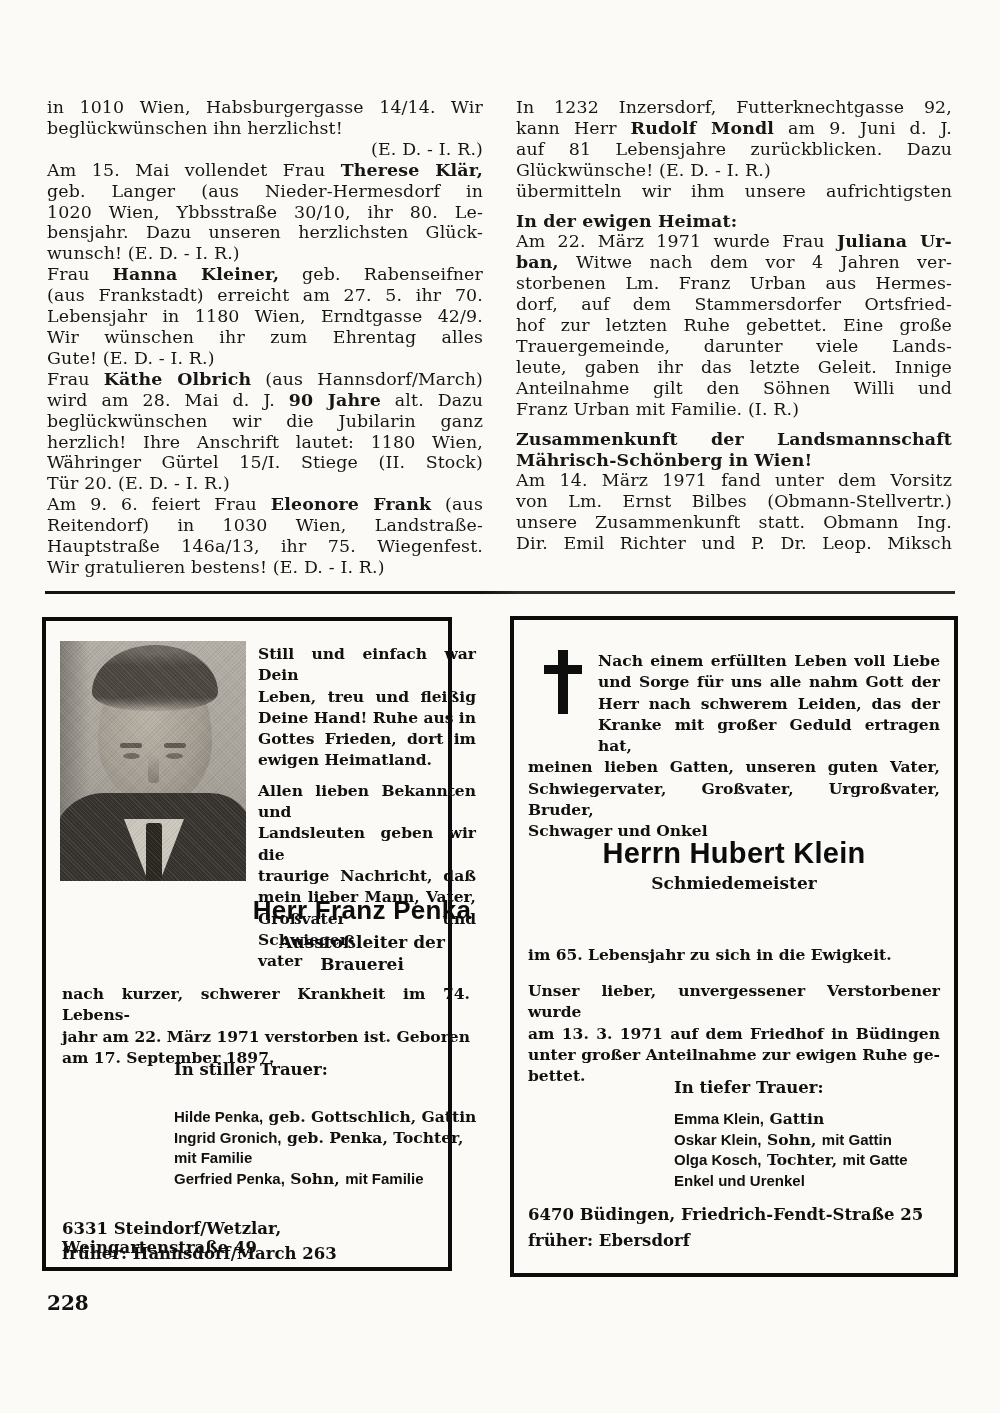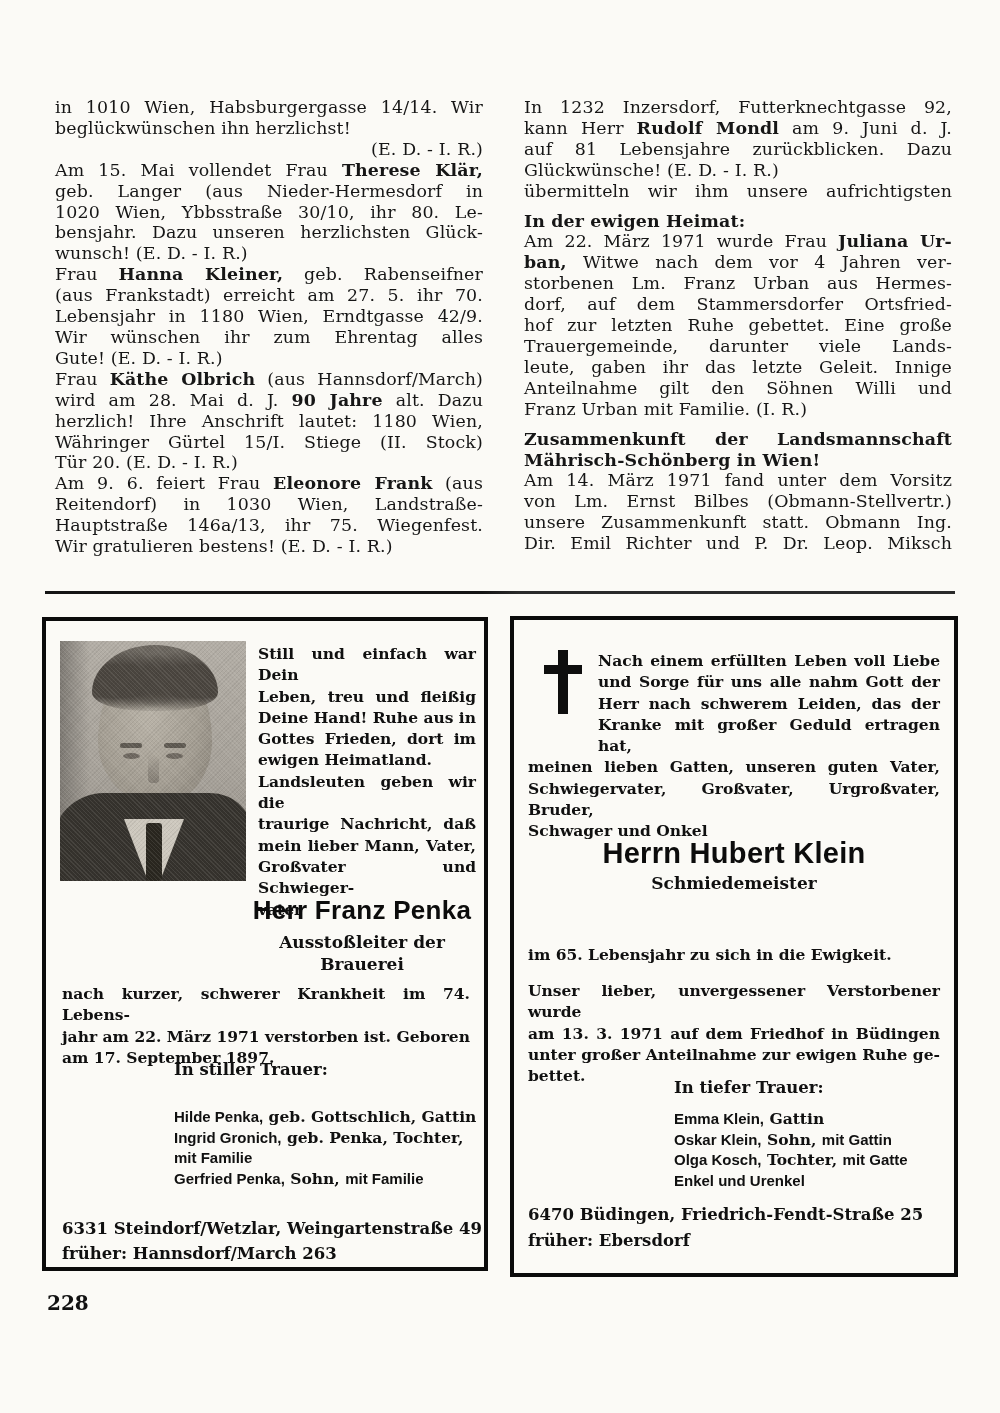--- a/index.html
+++ b/index.html
@@ -10,27 +10,27 @@
   .ln-j{text-align:justify;text-align-last:justify;}
   .ln-l{text-align:right;text-align-last:left;}
   .ln-r{text-align:right;text-align-last:right;}
   .gap{margin-top:9px;}
   .ind{margin-left:70px;}
   .b{font-weight:700;}
   .gro{font-family:"Liberation Sans",sans-serif;font-weight:700;font-size:15px;}
   
   .topcols{position:absolute;left:47px;top:97px;width:905px;display:flex;gap:33px;}
   .topcol{width:436px;}
-  .topcol .ln{font-size:17.4px;line-height:20.9px;letter-spacing:.15px;color:#161616;margin-left:8px;}
+  .topcol .ln{font-size:17.4px;line-height:20.9px;letter-spacing:.15px;color:#161616;}
   
   .rule{position:absolute;left:45px;top:591px;width:910px;height:3px;
         background:linear-gradient(90deg,#141414 0 48%,#2a2a2a 52% 100%);}
   
   .obit{position:absolute;border:4px solid #0b0b0b;box-sizing:border-box;background:#fbfaf6;}
-  .obit-penka{left:42px;top:617px;width:446px;height:654px;}
+  .obit-penka{left:42px;top:617px;width:410px;height:654px;}
   .obit-klein{left:510px;top:616px;width:448px;height:661px;}
   .obit .ln{font-weight:700;font-size:15.5px;line-height:21.3px;color:#101010;}
   .abs{position:absolute;}
   .obit-title{font-family:"Liberation Sans",sans-serif;font-weight:700;font-size:26px;line-height:30px;
               letter-spacing:.3px;color:#0c0c0c;text-align:center;}
   .obit-sub{font-weight:700;font-size:17px;line-height:22px;text-align:center;color:#101010;}
   .trauer-label{font-weight:700;font-size:16.5px;color:#101010;}
   .addr{font-weight:700;font-size:16.5px;color:#101010;}
   .mourners .ln{line-height:20.6px;font-size:15.5px;}
   
@@ -84,20 +84,21 @@
         <div class="ln ln-j"><span>1020 Wien, Ybbsstraße 30/10, ihr 80. Le-</span></div>
         <div class="ln ln-j"><span>bensjahr. Dazu unseren herzlichsten Glück-</span></div>
         <div class="ln ln-l"><span>wunsch! (E. D. - I. R.)</span></div>
         <div class="ln ln-j"><span>Frau </span><span class="b">Hanna Kleiner,</span><span> geb. Rabenseifner</span></div>
         <div class="ln ln-j"><span>(aus Frankstadt) erreicht am 27. 5. ihr 70.</span></div>
         <div class="ln ln-j"><span>Lebensjahr in 1180 Wien, Erndtgasse 42/9.</span></div>
         <div class="ln ln-j"><span>Wir wünschen ihr zum Ehrentag alles</span></div>
         <div class="ln ln-l"><span>Gute! (E. D. - I. R.)</span></div>
         <div class="ln ln-j"><span>Frau </span><span class="b">Käthe Olbrich</span><span> (aus Hannsdorf/March)</span></div>
         <div class="ln ln-j"><span>wird am 28. Mai d. J. </span><span class="b">90 Jahre</span><span> alt. Dazu</span></div>
+        <div class="ln ln-j"><span>beglückwünschen wir die Jubilarin ganz</span></div>
         <div class="ln ln-j"><span>herzlich! Ihre Anschrift lautet: 1180 Wien,</span></div>
         <div class="ln ln-j"><span>Währinger Gürtel 15/I. Stiege (II. Stock)</span></div>
         <div class="ln ln-l"><span>Tür 20. (E. D. - I. R.)</span></div>
         <div class="ln ln-j"><span>Am 9. 6. feiert Frau </span><span class="b">Eleonore Frank</span><span> (aus</span></div>
         <div class="ln ln-j"><span>Reitendorf) in 1030 Wien, Landstraße-</span></div>
         <div class="ln ln-j"><span>Hauptstraße 146a/13, ihr 75. Wiegenfest.</span></div>
         <div class="ln ln-l"><span>Wir gratulieren bestens! (E. D. - I. R.)</span></div>
       </div>
     <div class="topcol">
         <div class="ln ln-j"><span>In 1232 Inzersdorf, Futterknechtgasse 92,</span></div>
@@ -142,20 +143,21 @@
       <div class="ph-shirt"></div>
       <div class="ph-tie"></div>
       <div class="ph-dots"></div>
     </div>
     <div class="abs quote" style="left:212px;top:22px;width:218px;">
         <div class="ln ln-j"><span>Still und einfach war Dein</span></div>
         <div class="ln ln-j"><span>Leben, treu und fleißig</span></div>
         <div class="ln ln-j"><span>Deine Hand! Ruhe aus in</span></div>
         <div class="ln ln-j"><span>Gottes Frieden, dort im</span></div>
         <div class="ln ln-l"><span>ewigen Heimatland.</span></div>
+        <div class="ln ln-j gap"><span>Allen lieben Bekannten und</span></div>
         <div class="ln ln-j"><span>Landsleuten geben wir die</span></div>
         <div class="ln ln-j"><span>traurige Nachricht, daß</span></div>
         <div class="ln ln-j"><span>mein lieber Mann, Vater,</span></div>
         <div class="ln ln-j"><span>Großvater und Schwieger-</span></div>
         <div class="ln ln-l"><span>vater</span></div>
       </div>
     <div class="abs obit-title" style="left:202px;top:274px;width:228px;">Herr Franz Penka</div>
     <div class="abs obit-sub" style="left:196px;top:310px;width:240px;">Ausstoßleiter der Brauerei</div>
     <div class="abs" style="left:16px;top:362px;width:408px;">
         <div class="ln ln-j"><span>nach kurzer, schwerer Krankheit im 74. Lebens-</span></div>

